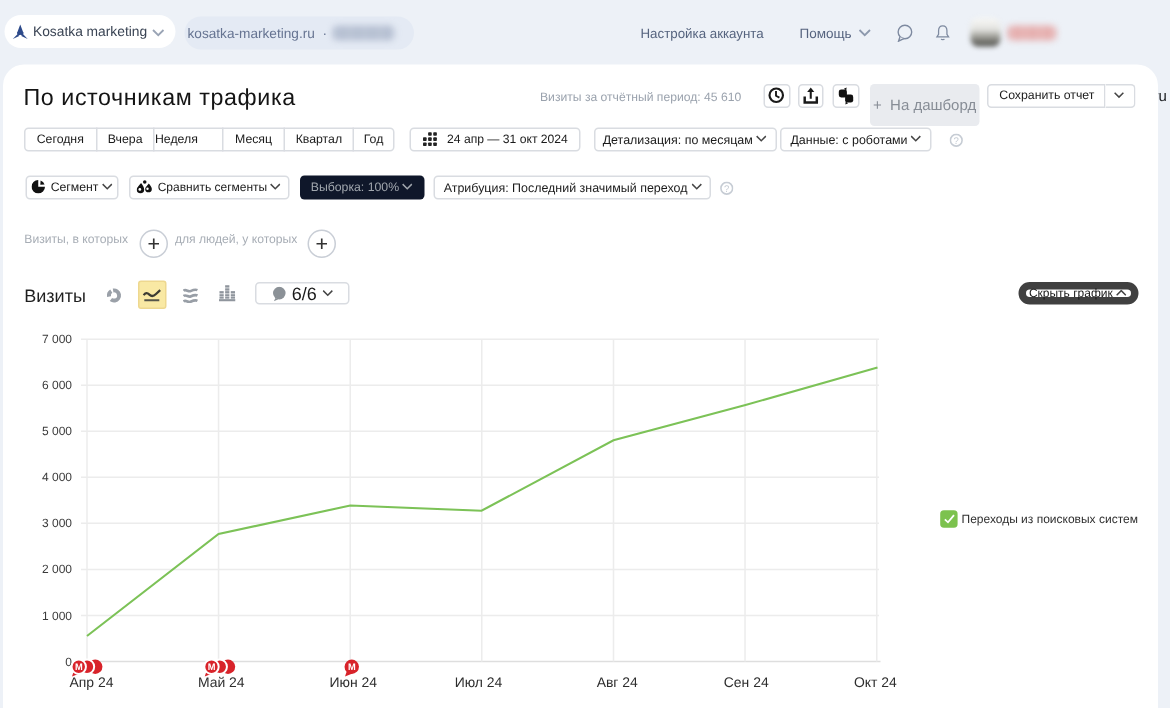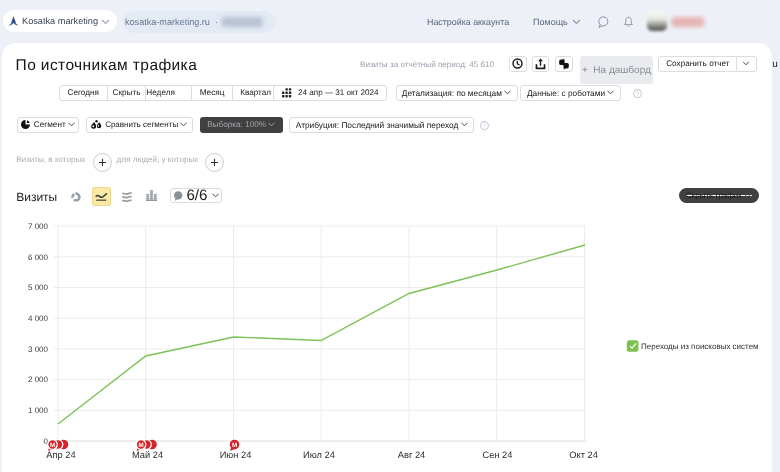--- a/index.html
+++ b/index.html
@@ -72,24 +72,24 @@
     </svg>
 </div>
 <div class="btn" style="left:580px;top:56px;width:72.8px;height:28px;background:#e9ebef;border:none;color:#878d96;font-size:10px;">+&nbsp;&nbsp;На дашборд</div>
 <div class="btn" style="left:658.3px;top:56px;width:79.2px;height:15.5px;border-radius:3px 0 0 3px;font-size:8.2px;">Сохранить отчет</div>
 <div class="btn" style="left:736.5px;top:56px;width:20.2px;height:15.5px;border-radius:0 3px 3px 0;border-left:none;">
   <svg width="8" height="5" viewBox="0 0 9 6">
       <path d="M1 1 L4.5 4.5 L8 1" stroke="#444" stroke-width="1.2" fill="none"></path>
     </svg>
 </div>
 
-<div class="btn" style="left:15.8px;top:84.5px;width:247.5px;height:16px;padding:0;font-size:8.2px;margin-left:43px;">
+<div class="btn" style="left:15.8px;top:84.5px;width:247.5px;height:16px;padding:0;font-size:8.2px;">
   <div style="width:47.5px;text-align:center;">Сегодня</div>
     <div style="width:1px;height:16px;background:#d9dce1;"></div>
-  <div style="width:38.4px;text-align:center;">Скрыть</div>
+  <div style="width:38.4px;text-align:center;">Вчера</div>
     <div style="width:1px;height:16px;background:#d9dce1;"></div>
   <div style="width:45px;text-align:left;">Неделя</div>
     <div style="width:1px;height:16px;background:#d9dce1;"></div>
   <div style="width:41.5px;text-align:center;">Месяц</div>
     <div style="width:1px;height:16px;background:#d9dce1;"></div>
   <div style="width:45px;text-align:center;">Квартал</div>
     <div style="width:1px;height:16px;background:#d9dce1;"></div>
   <div style="width:27px;text-align:center;">Год</div>
 </div>
 <div class="btn" style="left:273px;top:84.5px;width:113.6px;height:16px;font-size:8.1px;justify-content:flex-start;padding-left:8px;">
@@ -132,21 +132,21 @@
       <circle cx="6" cy="1.4" r="1.3" fill="#111"></circle>
       <path d="M3.3 2.2 C4.7 4.1 5.6 5.6 5.6 7 A2.75 2.75 0 1 1 0.1 7 C0.1 5.6 1.9 4.1 3.3 2.2 Z" fill="#111"></path>
       <path d="M9 2.6 C10.2 4.2 11.2 5.4 11.2 6.6 A2.45 2.45 0 1 1 6.3 6.6 C6.3 5.4 7.8 4.2 9 2.6 Z" fill="#111"></path>
       <circle cx="2.4" cy="6.9" r="1" fill="#fff"></circle>
       <circle cx="8" cy="6.4" r="0.9" fill="#fff"></circle>
     </svg>
   Сравнить сегменты&nbsp;<svg width="7" height="5" viewBox="0 0 8 5">
       <path d="M0.5 0.5 L4 4 L7.5 0.5" stroke="#444" stroke-width="1.1" fill="none"></path>
     </svg>
 </div>
-<div class="btn" style="left:200px;top:116.5px;width:82.5px;height:16px;font-size:8.2px;background:#404040;border:none;color:#a1a7ae;">Выборка: 100%&nbsp;<svg width="7" height="5" viewBox="0 0 8 5">
+<div class="btn" style="left:200px;top:116.5px;width:82.5px;height:16px;font-size:8.2px;background:#0f172a;border:none;color:#a1a7ae;">Выборка: 100%&nbsp;<svg width="7" height="5" viewBox="0 0 8 5">
       <path d="M0.5 0.5 L4 4 L7.5 0.5" stroke="#a1a7ae" stroke-width="1.1" fill="none"></path>
     </svg></div>
 <div class="btn" style="left:289px;top:116.5px;width:185.4px;height:16px;font-size:8.3px;">Атрибуция: Последний значимый переход&nbsp;<svg width="7" height="5" viewBox="0 0 8 5">
       <path d="M0.5 0.5 L4 4 L7.5 0.5" stroke="#444" stroke-width="1.1" fill="none"></path>
     </svg></div>
 <svg class="abs" style="left:480px;top:121px;" width="9" height="9" viewBox="0 0 12 12">
     <circle cx="6" cy="6" r="5.2" fill="none" stroke="#c6ccd4" stroke-width="1.4"></circle>
     <text x="6" y="9" font-size="8.5" fill="#c6ccd4" text-anchor="middle" font-family="Liberation Sans">?</text>
   </svg>
 
@@ -189,30 +189,30 @@
     <rect x="5.2" y="0.2" width="3.6" height="2"></rect>
       <rect x="5.2" y="2.8" width="3.6" height="2"></rect>
       <rect x="5.2" y="5.2" width="3.6" height="2"></rect>
       <rect x="5.2" y="7.8" width="3.6" height="2"></rect>
       <rect x="5.2" y="10.2" width="3.6" height="1.4"></rect>
     <rect x="10" y="5.2" width="3.6" height="2"></rect>
       <rect x="10" y="7.8" width="3.6" height="2"></rect>
       <rect x="10" y="10.2" width="3.6" height="1.4"></rect>
   </g>
 </svg>
-<div class="btn" style="left:170px;top:188.4px;width:52px;height:14.6px;font-size:15px;border-radius:3px;">
+<div class="btn" style="left:170px;top:188.4px;width:63px;height:14.6px;font-size:12px;border-radius:3px;">
   <svg width="10" height="10" viewBox="0 0 10 10" style="margin-right:3px;">
       <circle cx="5.2" cy="4.4" r="4.2" fill="#8b9197"></circle>
       <path d="M2.6 7.6 L1.6 9.8 L4.6 8.5 Z" fill="#8b9197"></path>
     </svg>
   6/6&nbsp;<svg width="7" height="5" viewBox="0 0 8 5">
       <path d="M0.5 0.5 L4 4 L7.5 0.5" stroke="#444" stroke-width="1.1" fill="none"></path>
     </svg>
 </div>
-<div class="abs" style="left:678.5px;top:188.2px;width:80px;height:14.6px;border:7px solid #404040;border-radius:8px;box-sizing:border-box;display:flex;align-items:center;justify-content:center;font-size:8px;color:#1a1a1a;background:#fff;">Скрыть график&nbsp;<svg width="7" height="5" viewBox="0 0 8 5">
+<div class="abs" style="left:678.5px;top:188.2px;width:80px;height:14.6px;border:5px solid #404040;border-radius:8px;box-sizing:border-box;display:flex;align-items:center;justify-content:center;font-size:8px;color:#1a1a1a;background:#fff;">Скрыть график&nbsp;<svg width="7" height="5" viewBox="0 0 8 5">
       <path d="M0.5 4 L4 0.5 L7.5 4" stroke="#444" stroke-width="1.1" fill="none"></path>
     </svg></div>
 
 <svg class="abs" style="left:0px;top:215px;" width="780" height="257" viewBox="0 0 780 257">
   <g stroke="#ececec" stroke-width="1">
     <line x1="54" y1="11.1" x2="586" y2="11.1"></line>
     <line x1="54" y1="41.8" x2="586" y2="41.8"></line>
     <line x1="54" y1="72.5" x2="586" y2="72.5"></line>
     <line x1="54" y1="103.2" x2="586" y2="103.2"></line>
     <line x1="54" y1="133.9" x2="586" y2="133.9"></line>

